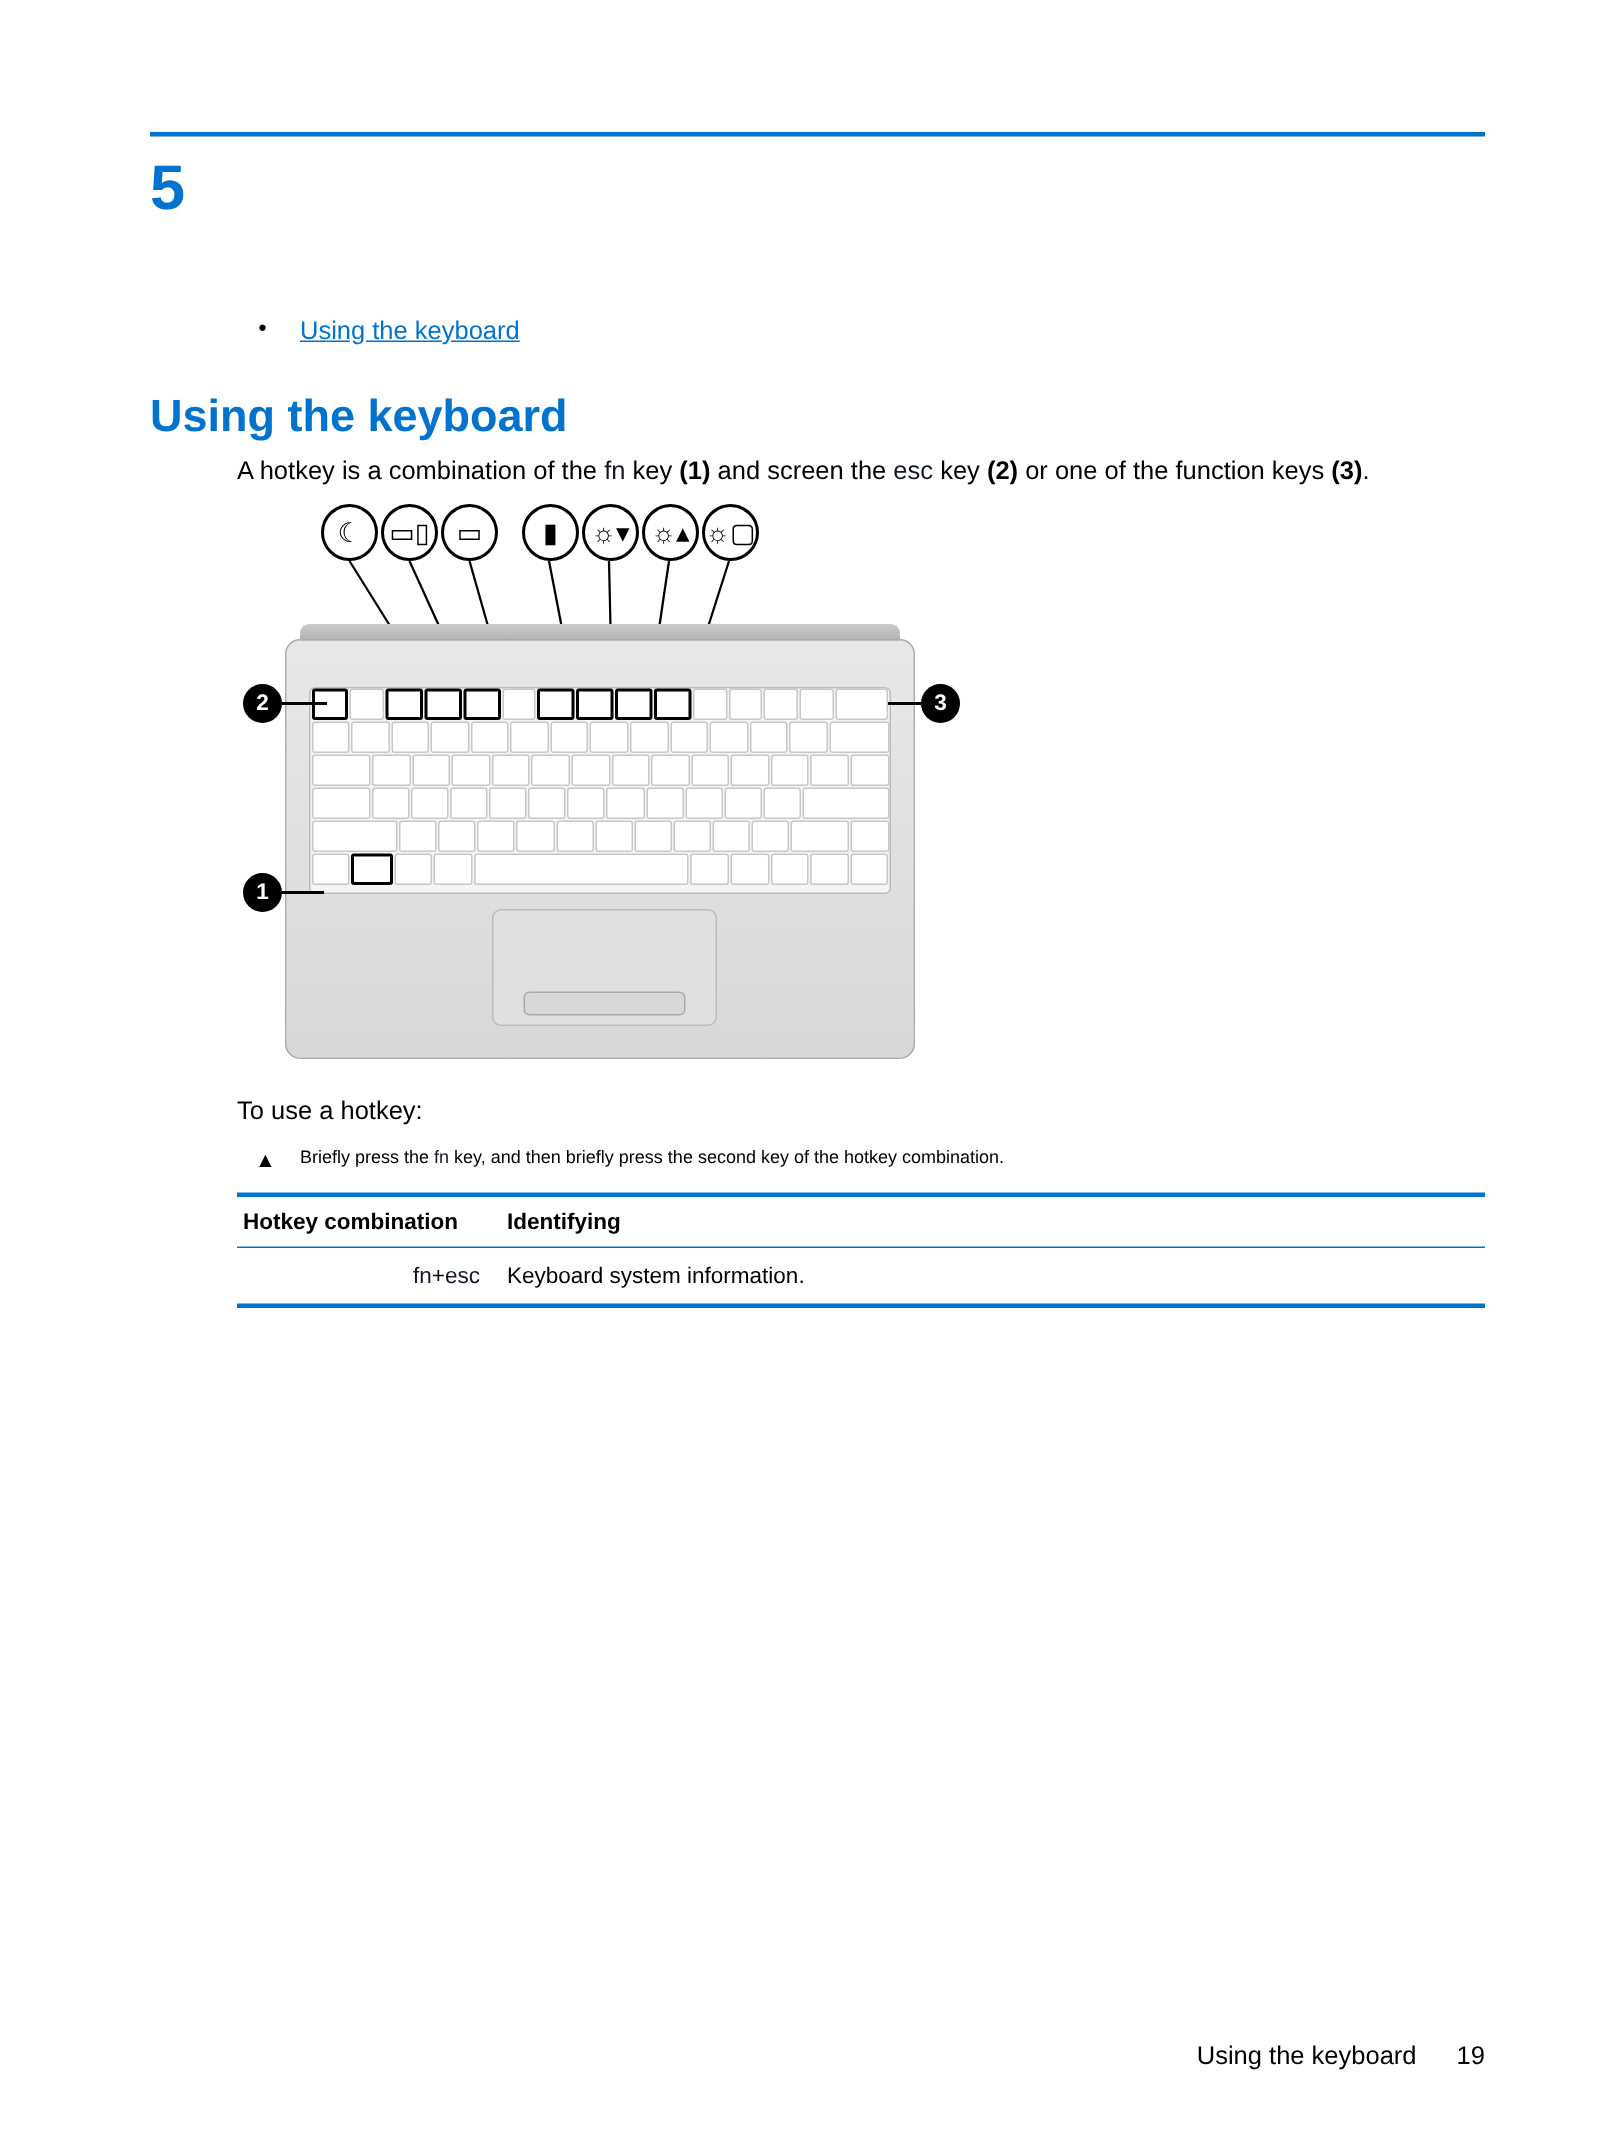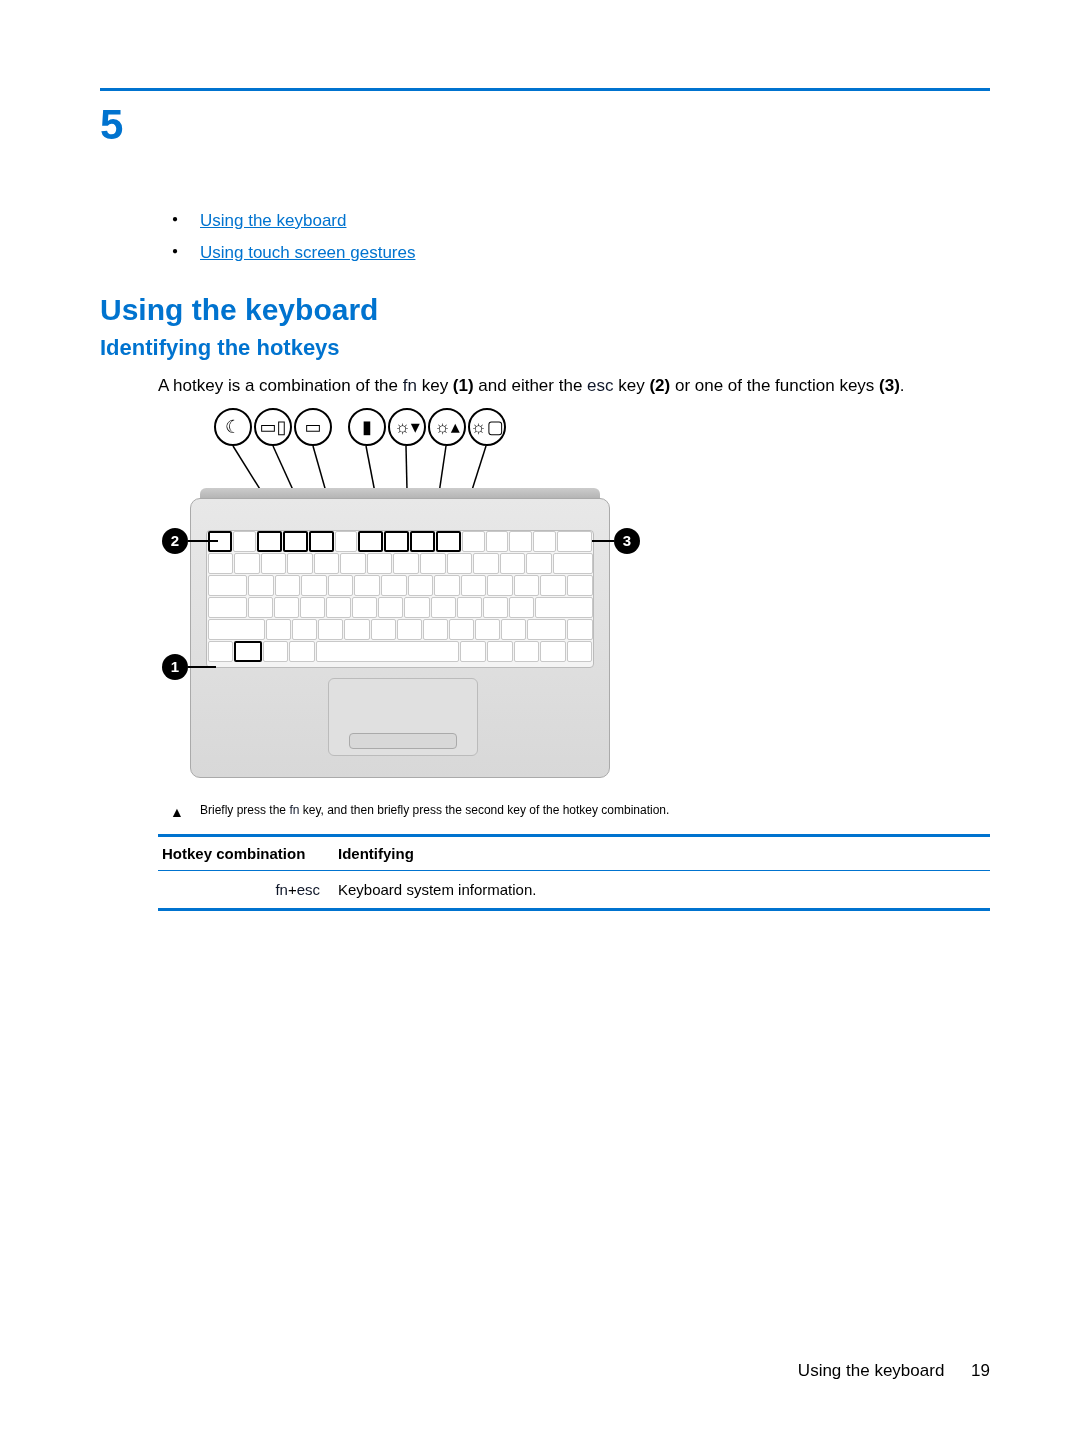--- a/index.html
+++ b/index.html
@@ -239,28 +239,26 @@
 
 <div class="page">
   <div class="top-rule"></div>
 
   <div class="chapter-head">
     <div class="chapter-num">5</div>
   </div>
 
   <ul class="toc-list">
     <li><a href="#">Using the keyboard</a></li>
-    <li><a href="#">Using touch screen gestures</a></li>
   </ul>
 
   <h2 class="section">Using the keyboard</h2>
-  <h3 class="subsection">Identifying the hotkeys</h3>
 
   <p class="para">
-    <span>A hotkey is a combination of the </span><span class="blue-txt">fn</span><span> key </span><b>(1)</b><span> and either the </span><span class="blue-txt">esc</span><span> key </span><b>(2)</b><span> or one of the function keys </span><b>(3)</b><span>.</span>
+    <span>A hotkey is a combination of the </span><span class="blue-txt">fn</span><span> key </span><b>(1)</b><span> and screen the </span><span class="blue-txt">esc</span><span> key </span><b>(2)</b><span> or one of the function keys </span><b>(3)</b><span>.</span>
   </p>
 
   <div class="kb-illus">
     <div class="icon-row">
       <div class="icon-circ">☾</div>
       <div class="icon-circ">▭▯</div>
       <div class="icon-circ">▭</div>
       <div class="icon-circ gap">▮</div>
       <div class="icon-circ">☼▾</div>
       <div class="icon-circ">☼▴</div>
@@ -383,20 +381,21 @@
     <div class="touchpad"></div>
 
     <div class="callout c1">1</div>
     <div class="callout c2">2</div>
     <div class="callout c3">3</div>
     <div class="callout-line l1"></div>
     <div class="callout-line l2"></div>
     <div class="callout-line l3"></div>
   </div>
 
+  <p class="para">To use a hotkey:</p>
 
   <div class="instr-list">
     <div class="instr-item">
       <span>Briefly press the </span><span class="blue-txt">fn</span><span> key, and then briefly press the second key of the hotkey combination.</span>
     </div>
   </div>
 
   <table class="hk-table">
     <thead>
       <tr>

